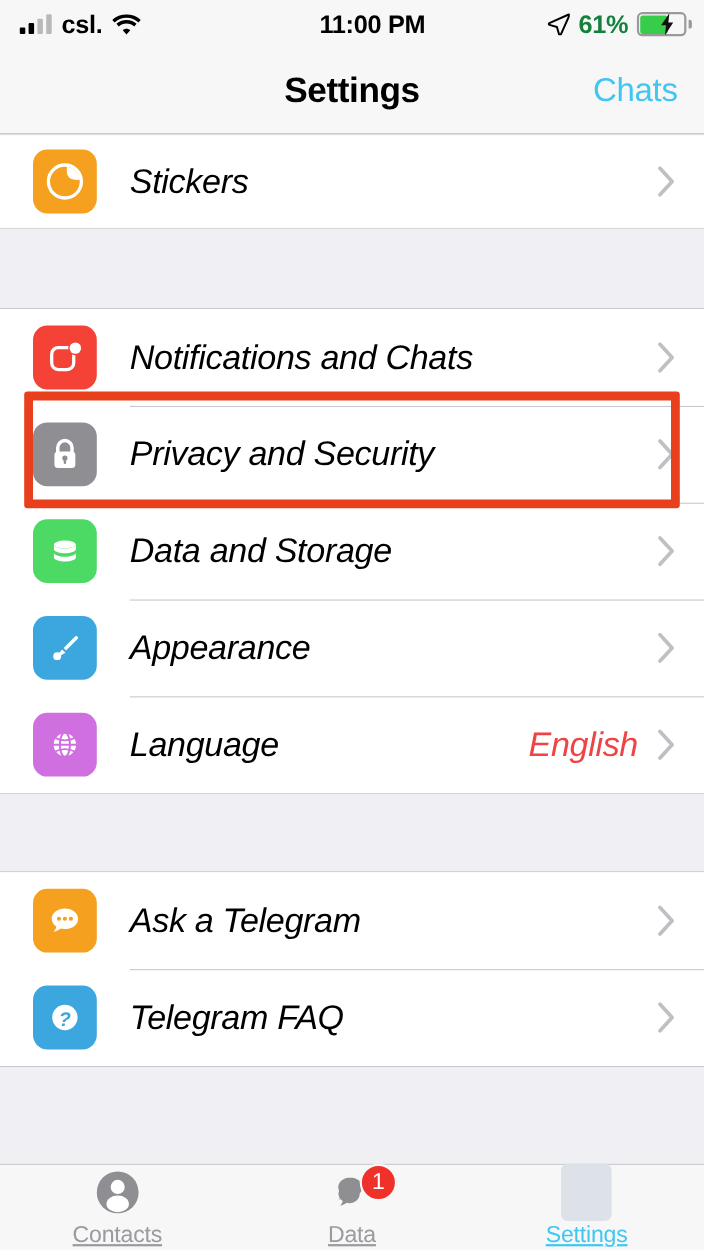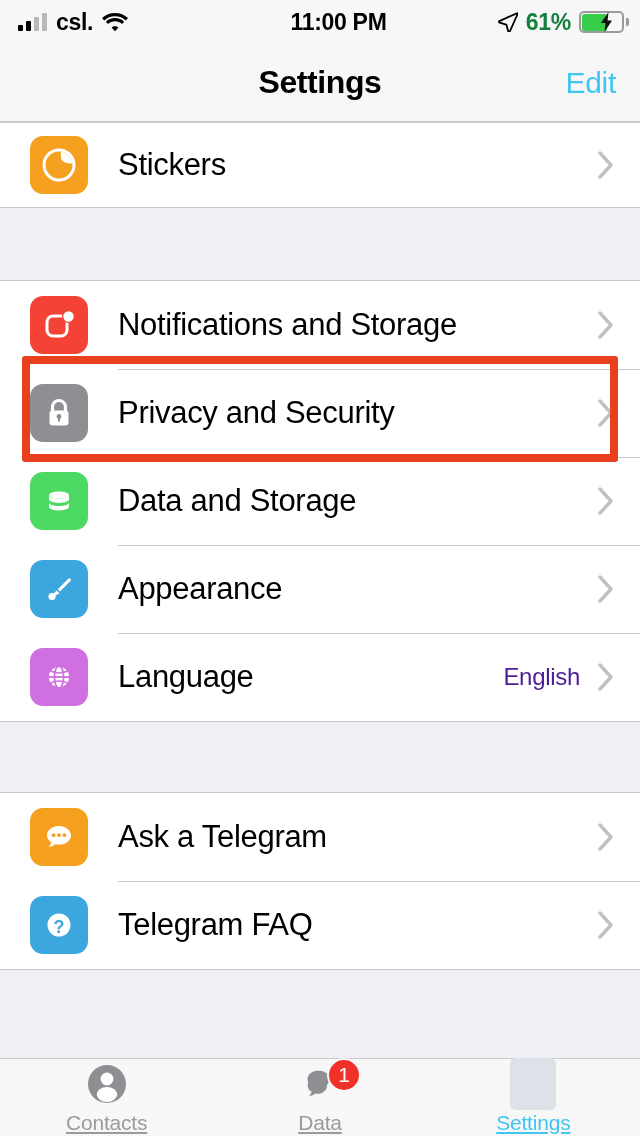--- a/index.html
+++ b/index.html
@@ -48,21 +48,21 @@
   .navbar{
     position:relative; height:78px; background:#F7F7F7;
     border-bottom:1px solid #C9C9CB;
     display:flex; align-items:center; justify-content:center;
   }
   .nav-title{ font-size:32px; font-weight:700; color:#000; letter-spacing:-0.4px; }
   .nav-edit{ position:absolute; right:24px; top:50%; transform:translateY(-50%);
              font-size:30px; color:#41C6F2; letter-spacing:-0.3px; }
 
   
-  .scroll{ position:absolute; left:0; right:0; top:122px; bottom:78px; background:#EFEFF4; overflow:hidden; }
+  .scroll{ position:absolute; left:0; right:0; top:122px; bottom:78px; background:#EFEFF4; overflow:hidden;font-style:italic; }
   .group{ background:#fff; border-top:1px solid #C9C9CB; border-bottom:1px solid #C9C9CB; }
   .gap{ height:72px; background:#EFEFF4; }
   .gap.short{ height:70px; }
 
   .row{
     position:relative; display:flex; align-items:center;
     height:88px; padding-left:30px; background:#fff;
   }
   .row.clipped{ height:84px; }
   .row + .row::before{
@@ -70,21 +70,21 @@
   }
 
   .icon{
     width:58px; height:58px; border-radius:13px; flex:none;
     display:flex; align-items:center; justify-content:center; position:relative;
   }
   .row-label{
     margin-left:30px; font-size:31px; color:#000; letter-spacing:-0.3px; white-space:nowrap;
   }
   .row-value{
-    margin-left:auto; font-size:24px; color:#4c1d95; letter-spacing:-0.3px;
+    margin-left:auto; font-size:31px; color:#ef4444; letter-spacing:-0.3px;
   }
   .chev{
     margin-left:18px; margin-right:26px; flex:none; width:16px; height:28px;
   }
   .row-value + .chev{ margin-left:18px; }
   .spacer{ margin-left:auto; }
 
   
   .ic-stickers{ background:#F5A01E; }
   .ic-notif{ background:#F44336; }
@@ -161,21 +161,21 @@
           <svg viewBox="0 0 16 20" width="16" height="20">
             <path d="M9.5 0 2 11h4.5L5.5 20 13 8.5H8.6z" fill="#111"></path>
           </svg>
         </span>
       </span>
     </div>
   </div>
 
   <div class="navbar">
     <span class="nav-title">Settings</span>
-    <span class="nav-edit">Edit</span>
+    <span class="nav-edit">Chats</span>
   </div>
 
   <div class="scroll">
 
     <div class="group">
       <div class="row clipped">
         <span class="icon ic-stickers">
           <svg viewBox="0 0 40 40" width="40" height="40">
             <circle cx="20" cy="20" r="15" fill="none" stroke="#fff" stroke-width="3"></circle>
             <path d="M22 6.5a15 15 0 0 1 12 12c-5 .4-8.5-.6-10.3-2.4C21.8 14.3 21.3 11 22 6.5z" fill="#fff"></path>
@@ -196,21 +196,21 @@
     <div class="group">
 
       <div class="row">
         <span class="icon ic-notif">
           <svg viewBox="0 0 40 40" width="40" height="40">
             <rect x="8" y="11" width="20" height="20" rx="6" fill="none" stroke="#fff" stroke-width="3"></rect>
             <circle cx="29.5" cy="11.5" r="6.5" fill="#F44336"></circle>
             <circle cx="29.5" cy="11.5" r="5.2" fill="#fff"></circle>
           </svg>
         </span>
-        <span class="row-label">Notifications and Storage</span>
+        <span class="row-label">Notifications and Chats</span>
         <span class="spacer"></span>
         <span class="chev">
           <svg viewBox="0 0 16 28" width="16" height="28">
               <path d="M2 2 13 14 2 26" fill="none" stroke="#C0C0C4" stroke-width="3.4" stroke-linecap="round" stroke-linejoin="round"></path>
             </svg>
         </span>
       </div>
 
       <div class="row">
         <span class="icon ic-privacy">

